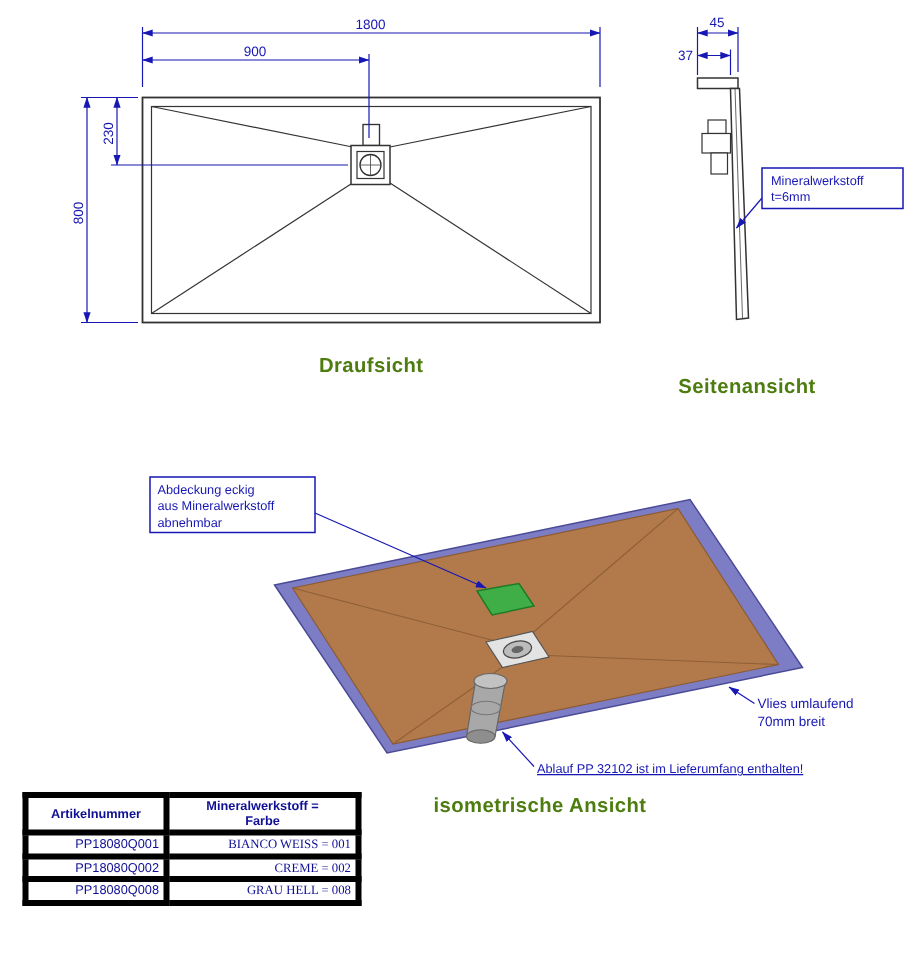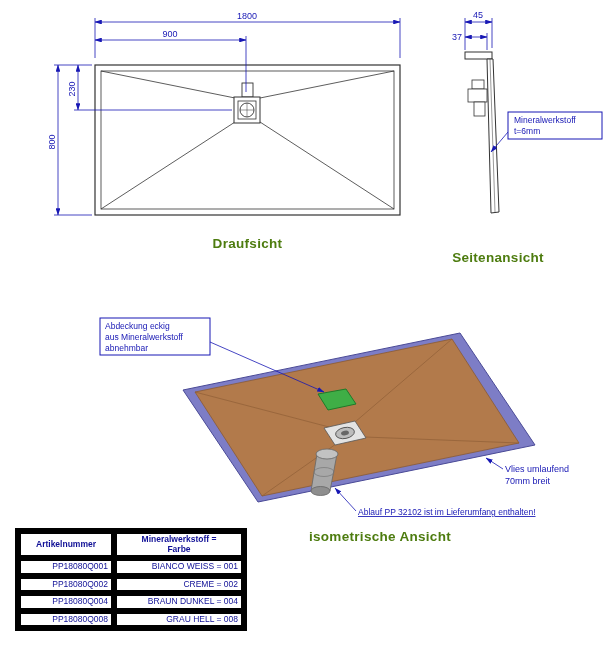--- a/index.html
+++ b/index.html
@@ -14,28 +14,28 @@
   svg{position:absolute;display:block;}
   svg text{font-family:"Liberation Sans",sans-serif;}
   .dimtxt{fill:#1717b4;font-size:9px;}
   .notetxt{fill:#1717b4;font-size:8.5px;}
   
   #article-table{
     position:absolute;left:15px;top:528px;border-collapse:collapse;
     font-size:8.5px;color:#0f0f96;background:#fff;
   }
   #article-table th,#article-table td{
-    border:6px solid #000000;padding:0 3px;line-height:11.5px;height:11.5px;
+    border:4px solid #000000;padding:0 3px;line-height:11.5px;height:11.5px;
   }
   #article-table th{
     font-weight:bold;text-align:center;white-space:pre-line;line-height:9.5px;
     padding:1px 3px;
   }
   #article-table td.c1{width:84px;text-align:right;}
-  #article-table td.c2{width:118px;text-align:right;}
+  #article-table td.c2{width:118px;text-align:right;font-family:Liberation Serif, serif;}
 </style>
 </head>
 <body>
 
 <svg style="left:0;top:0" width="430" height="260" viewBox="0 0 430 260">
   <defs>
     <marker id="arrT" markerWidth="9" markerHeight="6" refX="8.5" refY="3" orient="auto-start-reverse">
       <path d="M0,0 L9,3 L0,6 Z" fill="#1717b4"></path>
     </marker>
   </defs>
@@ -170,41 +170,37 @@
     <text class="notetxt" x="505" y="184" style="font-size:9px">70mm breit</text>
     <line x1="503" y1="169" x2="486" y2="158" stroke="#1717b4" stroke-width="0.8" marker-end="url(#arrI)"></line>
   </g>
 
   <g>
     <text class="notetxt" x="358" y="215" style="font-size:8.5px" text-decoration="underline">Ablauf PP 32102 ist im Lieferumfang enthalten!</text>
     <line x1="356" y1="211" x2="335" y2="188" stroke="#1717b4" stroke-width="0.8" marker-end="url(#arrI)"></line>
   </g>
 </svg>
 
-<div class="view-title" style="left:300px;top:529px;width:160px;">isometrische Ansicht</div>
+<div class="view-title" style="left:280px;top:529px;width:160px;">isometrische Ansicht</div>
 
 <table id="article-table">
   <thead>
     <tr>
       <th>Artikelnummer</th>
       <th>Mineralwerkstoff =
 Farbe</th>
     </tr>
   </thead>
   <tbody>
     <tr>
       <td class="c1">PP18080Q001</td>
       <td class="c2">BIANCO WEISS = 001</td>
     </tr>
     <tr>
       <td class="c1">PP18080Q002</td>
       <td class="c2">CREME = 002</td>
     </tr>
     <tr>
-      <td class="c1">PP18080Q004</td>
-      <td class="c2">BRAUN DUNKEL = 004</td>
-    </tr>
-    <tr>
       <td class="c1">PP18080Q008</td>
       <td class="c2">GRAU HELL = 008</td>
     </tr>
   </tbody>
 </table>
 
 </body></html>

